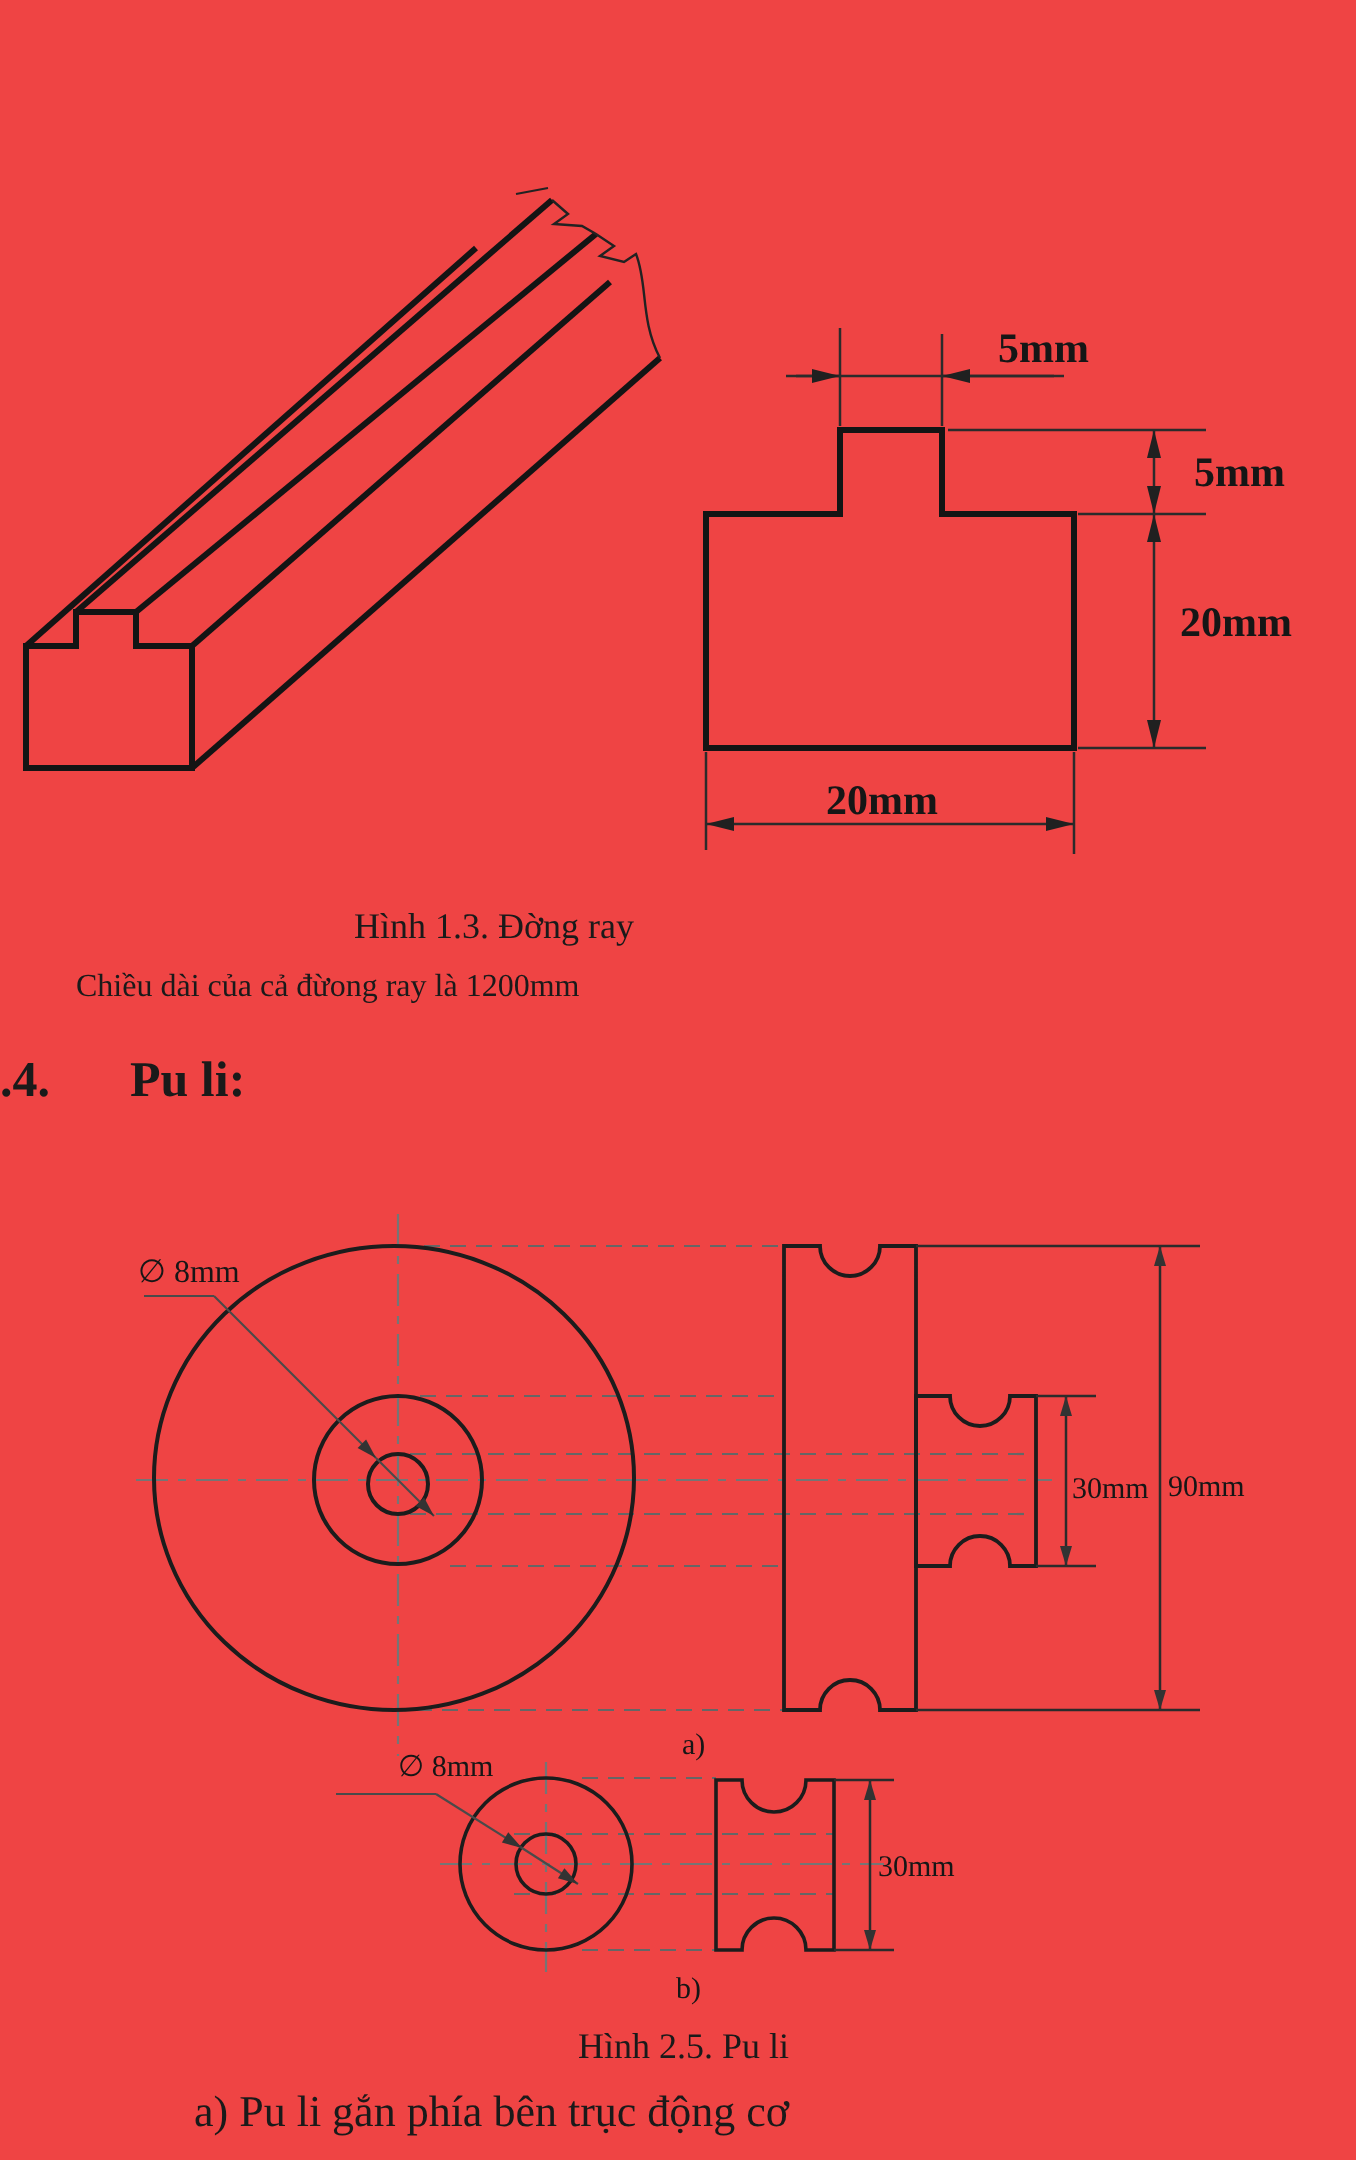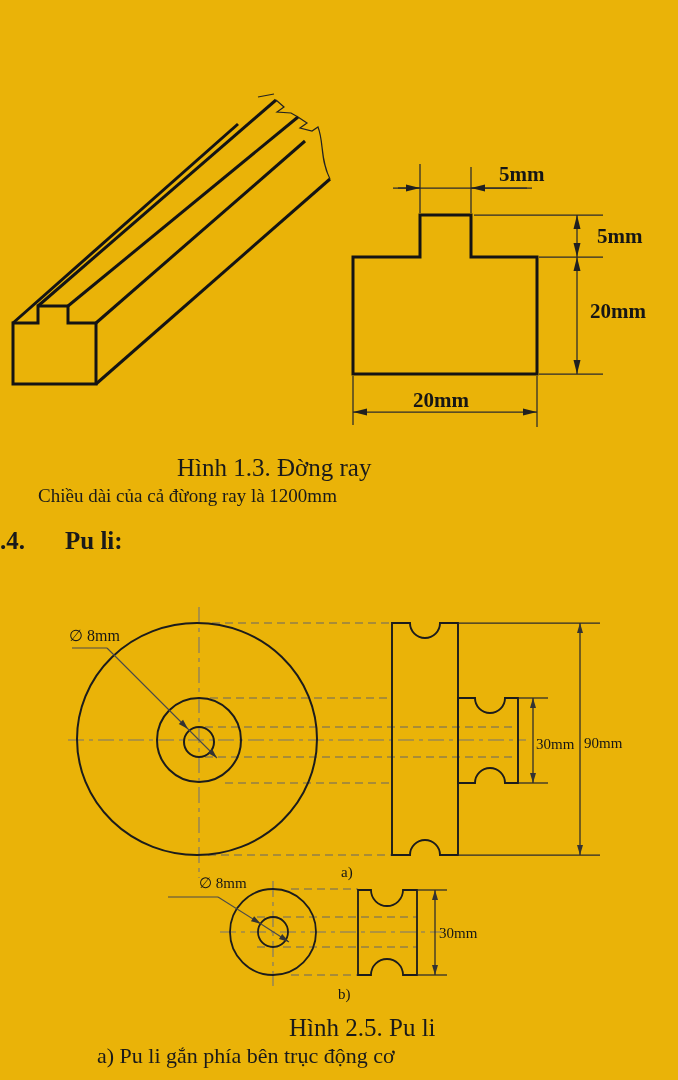--- a/index.html
+++ b/index.html
@@ -1,24 +1,24 @@
 <!DOCTYPE html>
 <html><head>
 <meta charset="utf-8">
 <style>
   html,body{margin:0;padding:0;background:#e8e8e8;}
   .page{
     position:relative;width:678px;height:1080px;margin:0 auto;
-    background:#eab308;overflow:hidden;
+    background:#ef4444;overflow:hidden;
     font-family:"Liberation Serif","DejaVu Serif",serif;color:#1a1a1a;
   }
   .abs{position:absolute;}
   .txt{white-space:nowrap;line-height:1.18;}
-  .caption{font-size:25px;}
-  .body-text{font-size:19px;}
+  .caption{font-size:18px;}
+  .body-text{font-size:16px;}
   .heading{font-size:25px;font-weight:bold;}
   .subcap{font-size:22px;display:flex;gap:15px;flex-direction:column;}
   svg{position:absolute;left:0;overflow:visible;}
   svg text{font-family:"Liberation Serif","DejaVu Serif",serif;fill:#161616;}
   .dim-big{font-size:21px;font-weight:600;}
   .dim-small{font-size:15px;}
   .outline{fill:none;stroke:#1c1c1c;}
   .thick{stroke:#141414;stroke-width:3;fill:none;}
   .thin{stroke:#2b2b2b;stroke-width:1.25;fill:none;}
   .dash{stroke:#666;stroke-width:1.1;fill:none;stroke-dasharray:8 5;}

